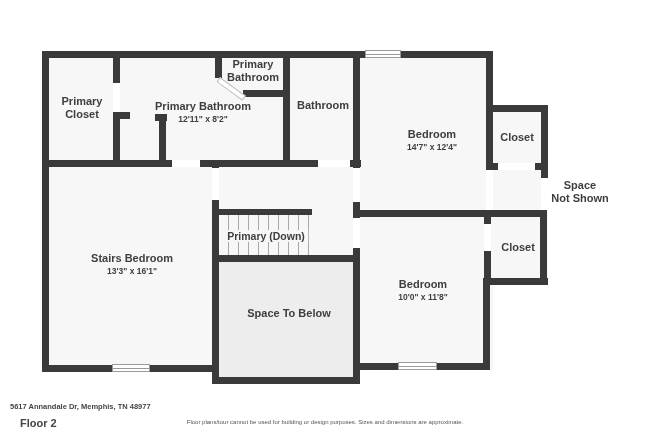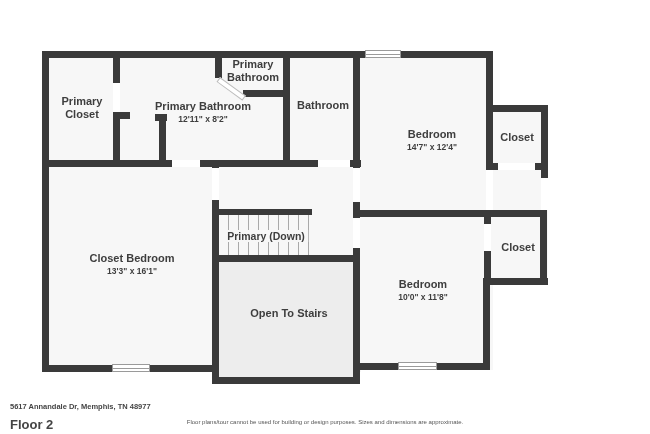--- a/index.html
+++ b/index.html
@@ -13,21 +13,21 @@
   .window::after{content:"";position:absolute;left:0;right:0;top:50%;height:1px;background:#9a9a9a;}
   .treads{position:absolute;background:repeating-linear-gradient(to right,transparent 0px,transparent 9px,#a9a9a9 9px,#a9a9a9 10px);}
   .swing{position:absolute;background:#ffffff;border:1px solid #bdbdbd;transform:rotate(36deg);transform-origin:0 0;}
   .room-label{position:absolute;transform:translate(-50%,-50%);text-align:center;
               color:#3e3e3e;font-weight:bold;font-size:11px;line-height:1.2;
               white-space:pre-line;}
   .room-label .dims{display:block;font-size:8.5px;font-weight:bold;margin-top:1px;white-space:nowrap;}
   .stairs-label{position:absolute;transform:translate(-50%,-50%);color:#3e3e3e;font-weight:bold;
                 font-size:10.5px;white-space:nowrap;background:#f7f7f7;padding:0 3px;}
   .footer-address{position:absolute;left:10px;top:402px;font-size:7.5px;font-weight:bold;color:#444;}
-  .footer-floor{position:absolute;left:10px;top:417px;font-size:13px;font-weight:bold;color:#444;}
+  .footer-floor{position:absolute;left:20px;top:417px;font-size:11px;font-weight:bold;color:#444;}
   .footer-disclaimer{position:absolute;left:50%;top:419px;transform:translateX(-50%);
                      font-size:6px;color:#555;white-space:nowrap;}
 </style>
 </head>
 <body>
 
 <div id="stage">
 
   <div class="fill" style="left:42px;top:51px;width:319px;height:321px;"></div>
   <div class="fill" style="left:212px;top:160px;width:148px;height:223px;"></div>
@@ -107,34 +107,36 @@
 
   <div class="room-label" style="left:323px;top:106px;">Bathroom</div>
 
   <div class="room-label" style="left:432px;top:140px;">
     <span>Bedroom</span>
     <span class="dims">14'7" x 12'4"</span>
   </div>
 
   <div class="room-label" style="left:517px;top:138px;">Closet</div>
 
+  <div class="room-label" style="left:580px;top:192px;">Space
+Not Shown</div>
 
   <div class="room-label" style="left:518px;top:248px;">Closet</div>
 
   <div class="room-label" style="left:423px;top:290px;">
     <span>Bedroom</span>
     <span class="dims">10'0" x 11'8"</span>
   </div>
 
   <div class="room-label" style="left:132px;top:264px;">
-    <span>Closet Bedroom</span>
+    <span>Stairs Bedroom</span>
     <span class="dims">13'3" x 16'1"</span>
   </div>
 
   <div class="stairs-label" style="left:266px;top:236px;">Primary (Down)</div>
 
-  <div class="room-label" style="left:289px;top:314px;">Open To Stairs</div>
+  <div class="room-label" style="left:289px;top:314px;">Space To Below</div>
 
   <div class="footer-address">5617 Annandale Dr, Memphis, TN 48977</div>
   <div class="footer-floor">Floor 2</div>
   <div class="footer-disclaimer">Floor plans/tour cannot be used for building or design purposes. Sizes and dimensions are approximate.</div>
 
 </div>
 
 </body></html>

